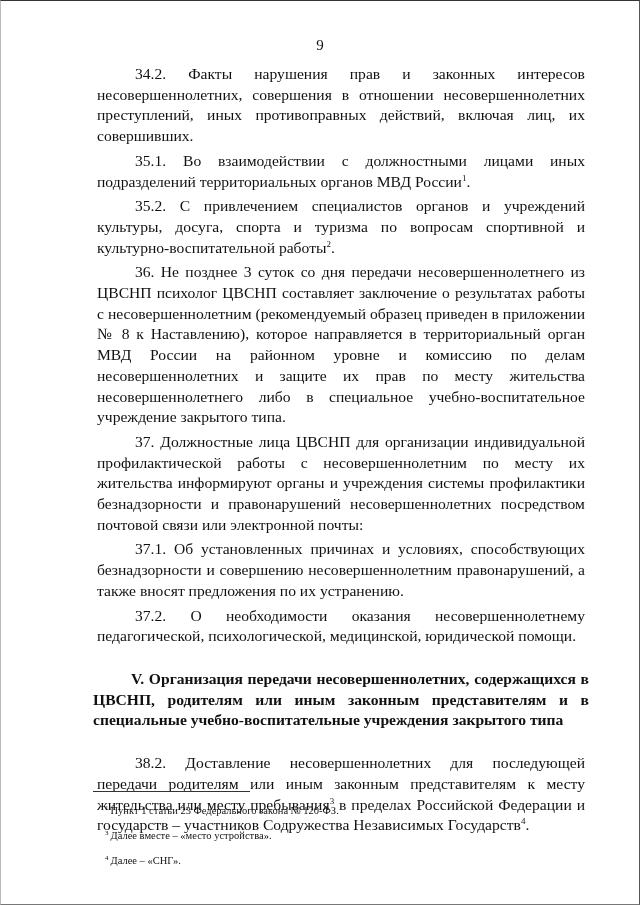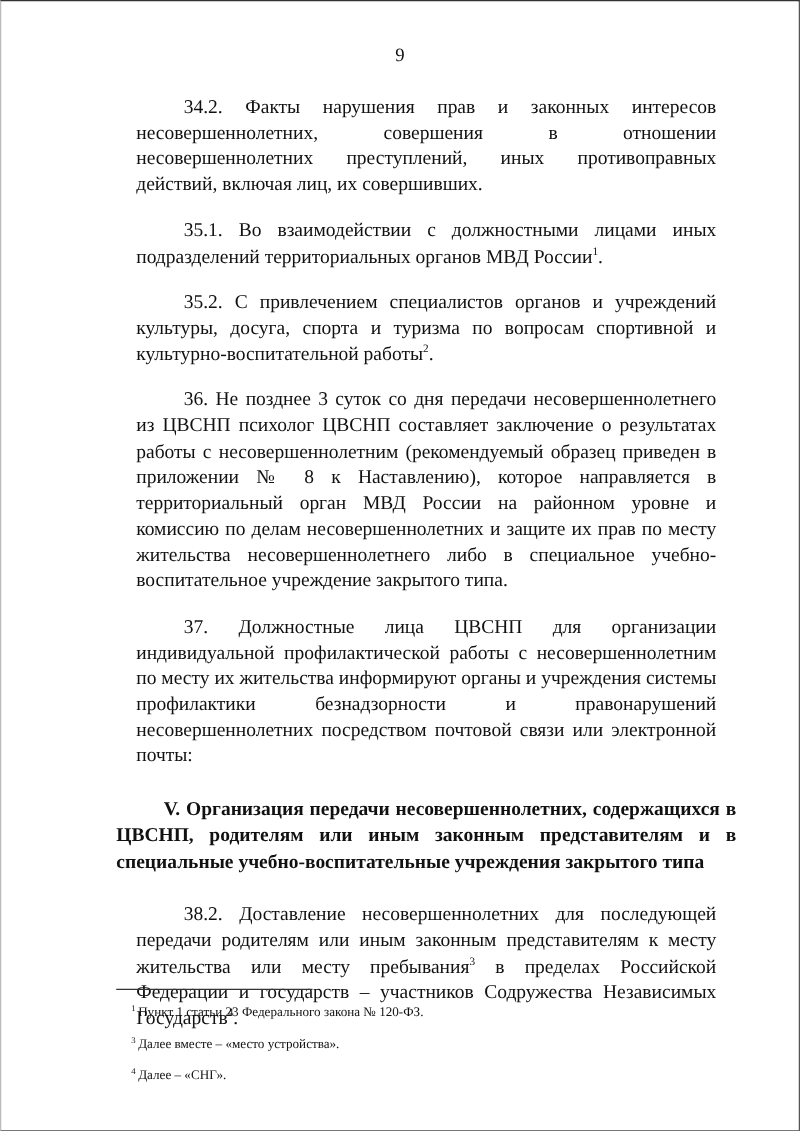--- a/index.html
+++ b/index.html
@@ -34,21 +34,21 @@
     }
     .body-text {
       position: absolute;
       left: 92px;
       top: 59px;
       width: 496px;
       font-size: 15.6px;
       line-height: 20.7px;
     }
     .para {
-      margin: 16px;
+      margin: 4px;
       text-indent: 38px;
       text-align: justify;
     }
     sup {
       font-size: 9px;
       line-height: 0;
       vertical-align: super;
     }
     .heading {
       margin: 22px 0 22px 0;
@@ -82,20 +82,22 @@
 
 <div class="page">
   <div class="page-number">9</div>
 
   <div class="body-text">
     <p class="para">34.2. Факты нарушения прав и законных интересов несовершеннолетних, совершения в отношении несовершеннолетних преступлений, иных противоправных действий, включая лиц, их совершивших.</p>
     <p class="para"><span>35.1. Во взаимодействии с должностными лицами иных подразделений территориальных органов МВД России</span><sup>1</sup><span>.</span></p>
     <p class="para"><span>35.2. С привлечением специалистов органов и учреждений культуры, досуга, спорта и туризма по вопросам спортивной и культурно-воспитательной работы</span><sup>2</sup><span>.</span></p>
     <p class="para">36. Не позднее 3 суток со дня передачи несовершеннолетнего из ЦВСНП психолог ЦВСНП составляет заключение о результатах работы с несовершеннолетним (рекомендуемый образец приведен в приложении № 8 к Наставлению), которое направляется в территориальный орган МВД России на районном уровне и комиссию по делам несовершеннолетних и защите их прав по месту жительства несовершеннолетнего либо в специальное учебно-воспитательное учреждение закрытого типа.</p>
     <p class="para">37. Должностные лица ЦВСНП для организации индивидуальной профилактической работы с несовершеннолетним по месту их жительства информируют органы и учреждения системы профилактики безнадзорности и правонарушений несовершеннолетних посредством почтовой связи или электронной почты:</p>
+    <p class="para">37.1. Об установленных причинах и условиях, способствующих безнадзорности и совершению несовершеннолетним правонарушений, а также вносят предложения по их устранению.</p>
+    <p class="para">37.2. О необходимости оказания несовершеннолетнему педагогической, психологической, медицинской, юридической помощи.</p>
 
     <p class="heading">V. Организация передачи несовершеннолетних, содержащихся в ЦВСНП, родителям или иным законным представителям и в специальные учебно-воспитательные учреждения закрытого типа</p>
 
     <p class="para"><span>38.2. Доставление несовершеннолетних для последующей передачи родителям или иным законным представителям к месту жительства или месту пребывания</span><sup>3</sup><span> в пределах Российской Федерации и государств – участников Содружества Независимых Государств</span><sup>4</sup><span>.</span></p>
   </div>
 
   <div class="footnotes">
     <div class="fn-rule"></div>
     <p class="fn"><sup>1</sup><span>Пункт 1 статьи 23 Федерального закона № 120-ФЗ.</span></p>
     <p class="fn"><sup>3</sup><span>Далее вместе – «место устройства».</span></p>

